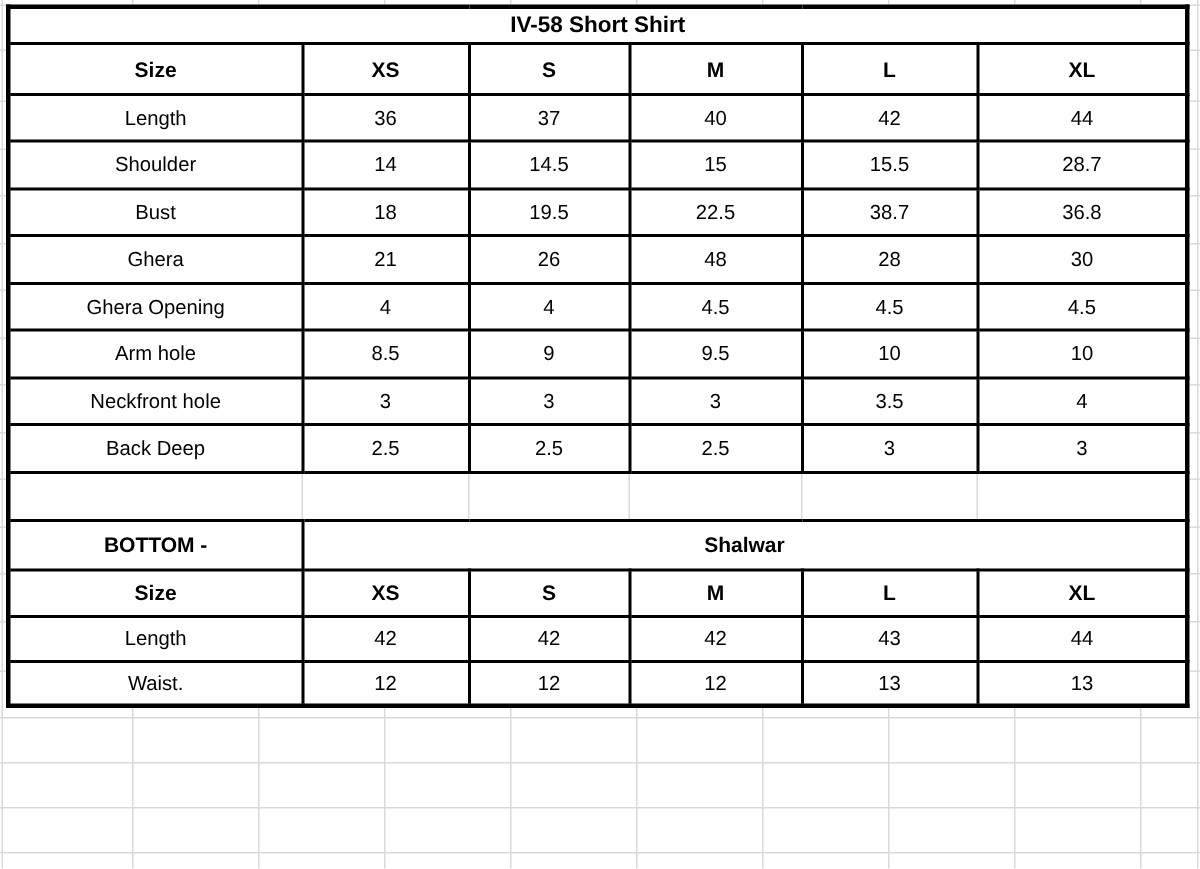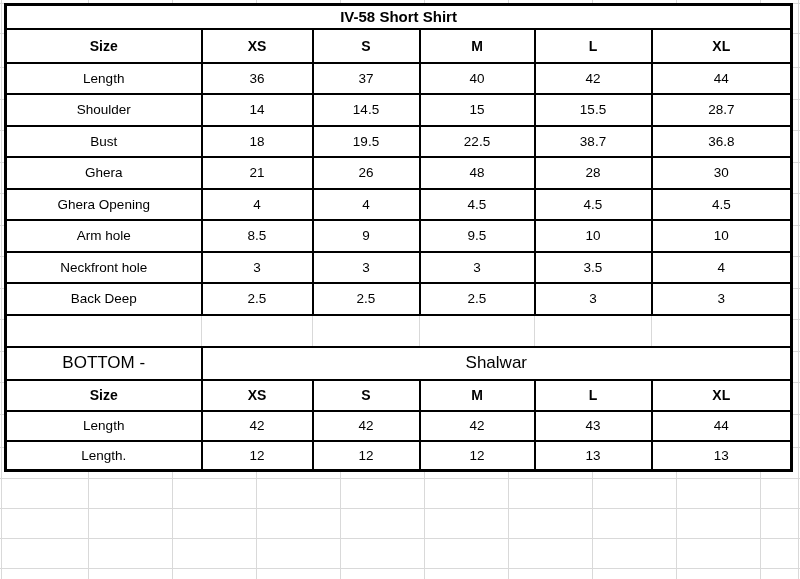--- a/index.html
+++ b/index.html
@@ -33,21 +33,21 @@
   tr.r-head th{font-size:14px;font-weight:bold;}
   tr.r-data{height:31.5px;}
   tr.r-spacer{height:32px;}
   tr.r-spacer td{
     border-top:2px solid var(--border);
     border-bottom:2px solid var(--border);
     border-left:1px solid var(--grid);
     border-right:1px solid var(--grid);
   }
   tr.r-bhead{height:33px;}
-  tr.r-bhead td{font-size:17px;font-weight:normal;}
+  tr.r-bhead td{font-size:14px;font-weight:bold;}
   tr.r-bsize{height:31px;}
   tr.r-bsize th{font-size:14px;font-weight:bold;}
   tr.r-bdata{height:30px;}
 </style>
 </head>
 <body>
 
 <div class="canvas">
   <div id="grid-layer">
       <div class="gridline" style="left: 1px; top: 0px; width: 1px; height: 579px;"></div>
@@ -189,21 +189,21 @@
       </tr>
       <tr class="r-bdata">
         <td>Length</td>
         <td>42</td>
         <td>42</td>
         <td>42</td>
         <td>43</td>
         <td>44</td>
       </tr>
       <tr class="r-bdata">
-        <td>Length.</td>
+        <td>Waist.</td>
         <td>12</td>
         <td>12</td>
         <td>12</td>
         <td>13</td>
         <td>13</td>
       </tr>
     </tbody>
   </table>
 </div>
 

